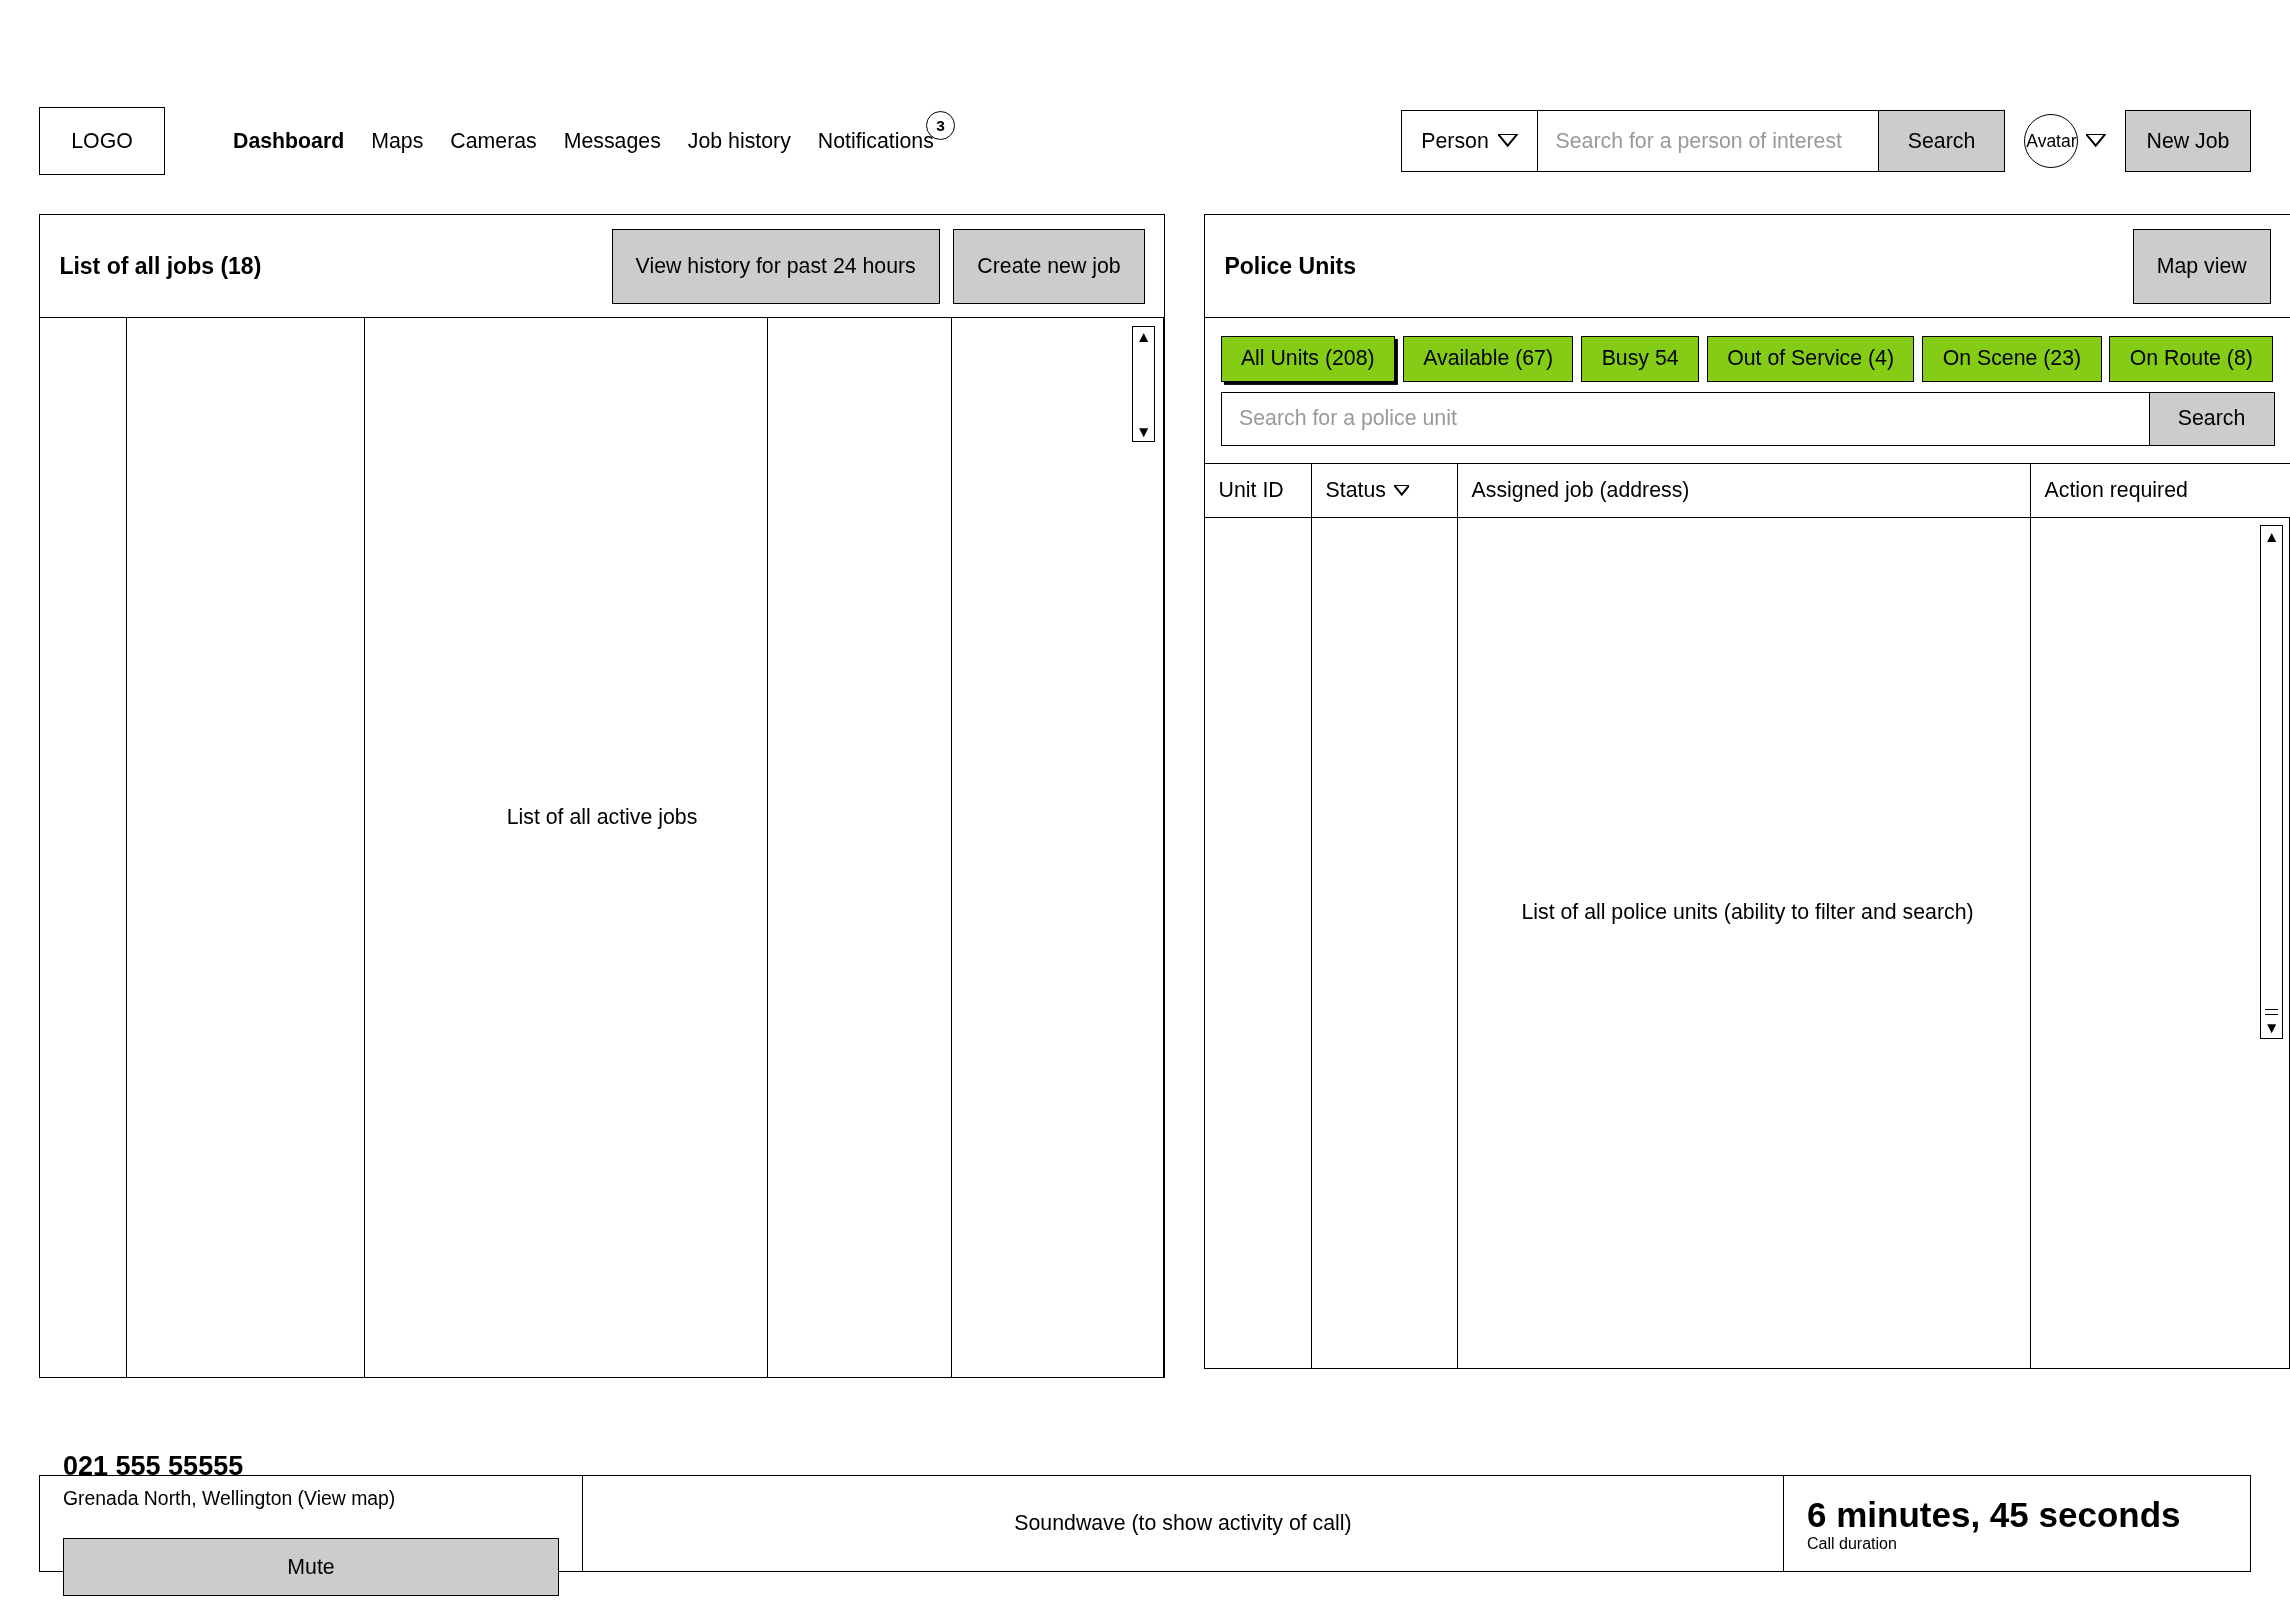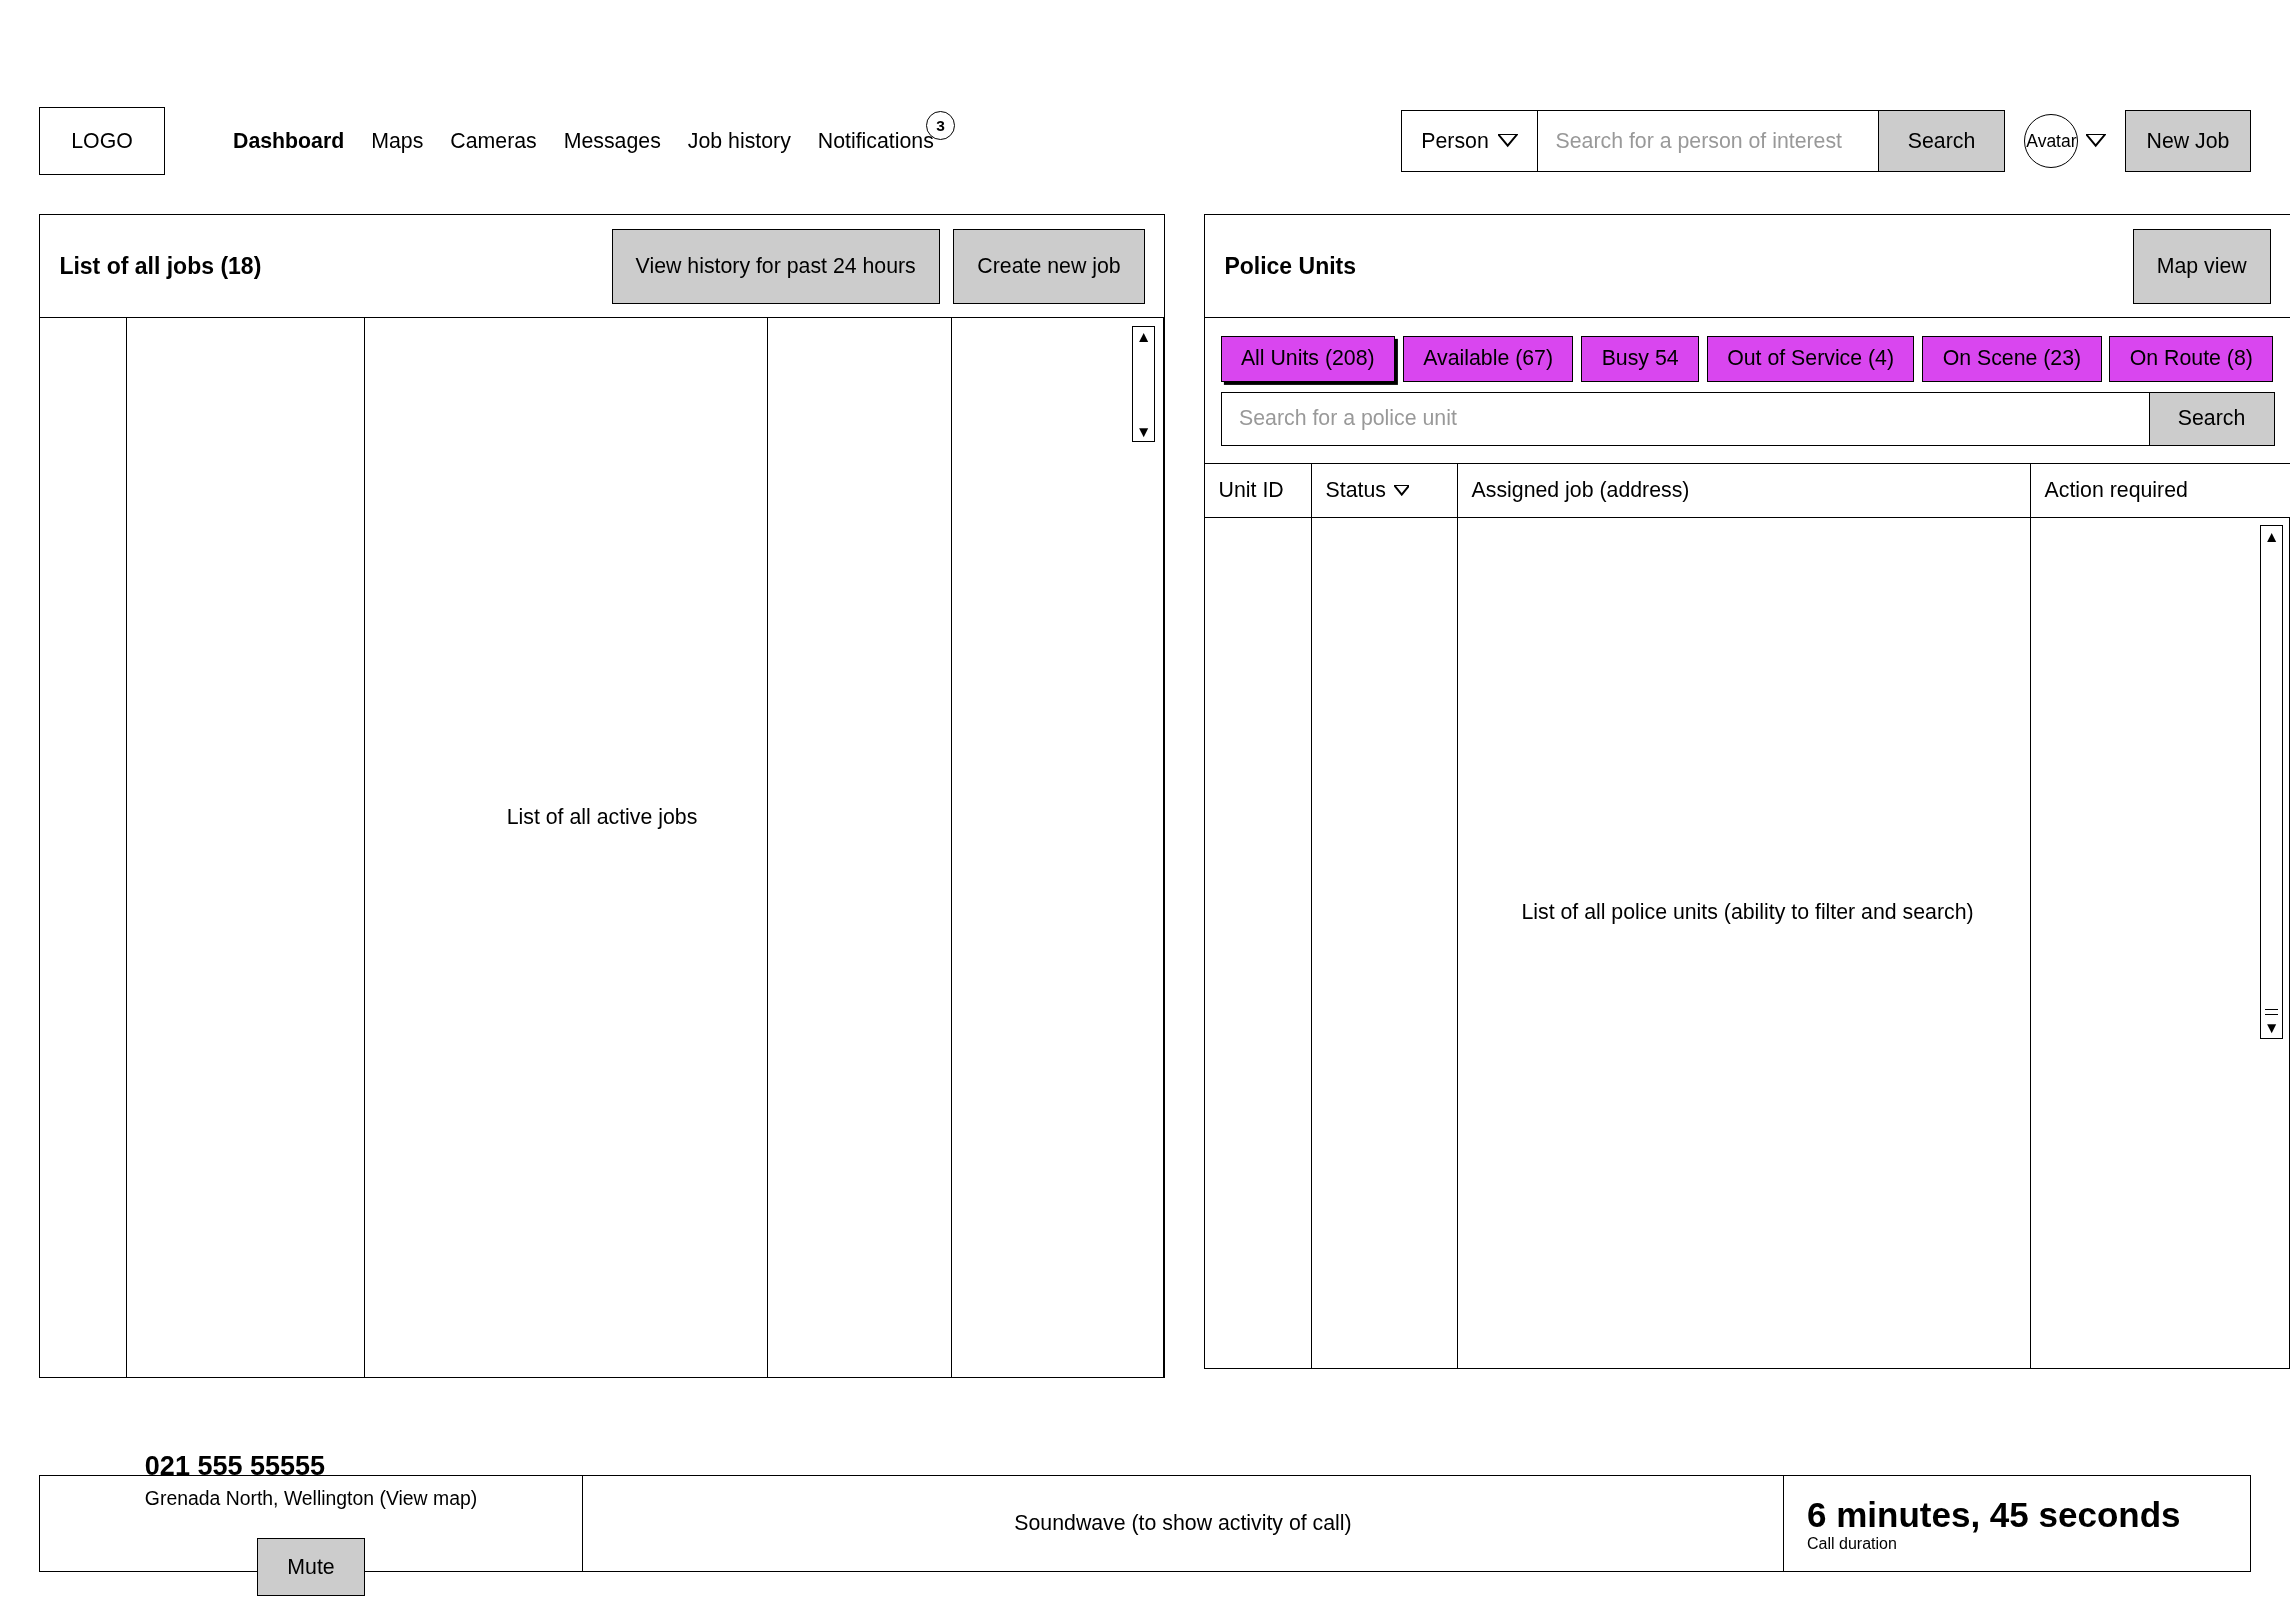--- a/index.html
+++ b/index.html
@@ -205,21 +205,21 @@
 .scrollbar.short { height: 116px; margin: 7.8px 7.8px 0 0; align-self: flex-start; }
 
 
 .filter-row {
   display: flex;
   gap: 7.8px;
   padding: 17.5px 15.5px 9.7px 15.5px;
 }
 .filter-tab {
   border: 1.9px solid #000;
-  background: #d946ef;
+  background: #84cc16;
   padding: 9.7px 19.4px;
   font-size: 21.3px;
   cursor: pointer;
   white-space: nowrap;
 }
 .filter-tab.active {
   box-shadow: 2.9px 2.9px 0 #000;
 }
 .unit-search-row {
   display: flex;
@@ -307,21 +307,20 @@
 .footer .section {
   display: flex;
   flex-direction: column;
   justify-content: center;
   padding: 0 23px;
 }
 .footer .caller {
   width: 543px;
   border-right: 1.9px solid #000;
   flex-direction: column;
-  align-items: center;
   gap: 28px;
 }
 .footer .caller-info { display: flex; flex-direction: column; gap: 5.8px; }
 .footer .phone { font-weight: bold; font-size: 27px; }
 .footer .loc { font-size: 19.4px; }
 .footer .mute-btn {
   border: 1.9px solid #000;
   background: #ccc;
   padding: 15.5px 29px;
   font-size: 21.3px;

